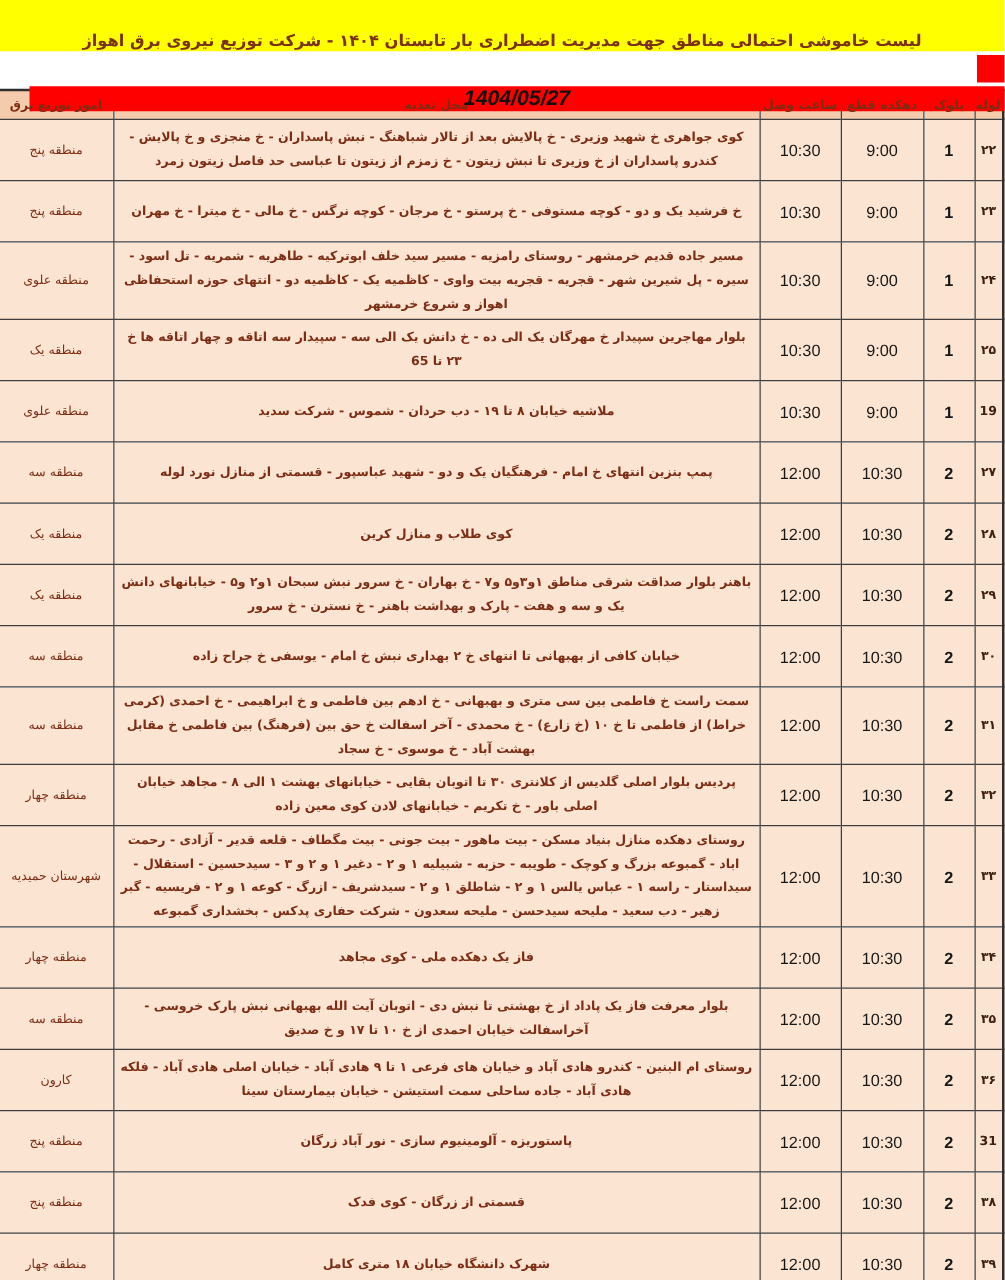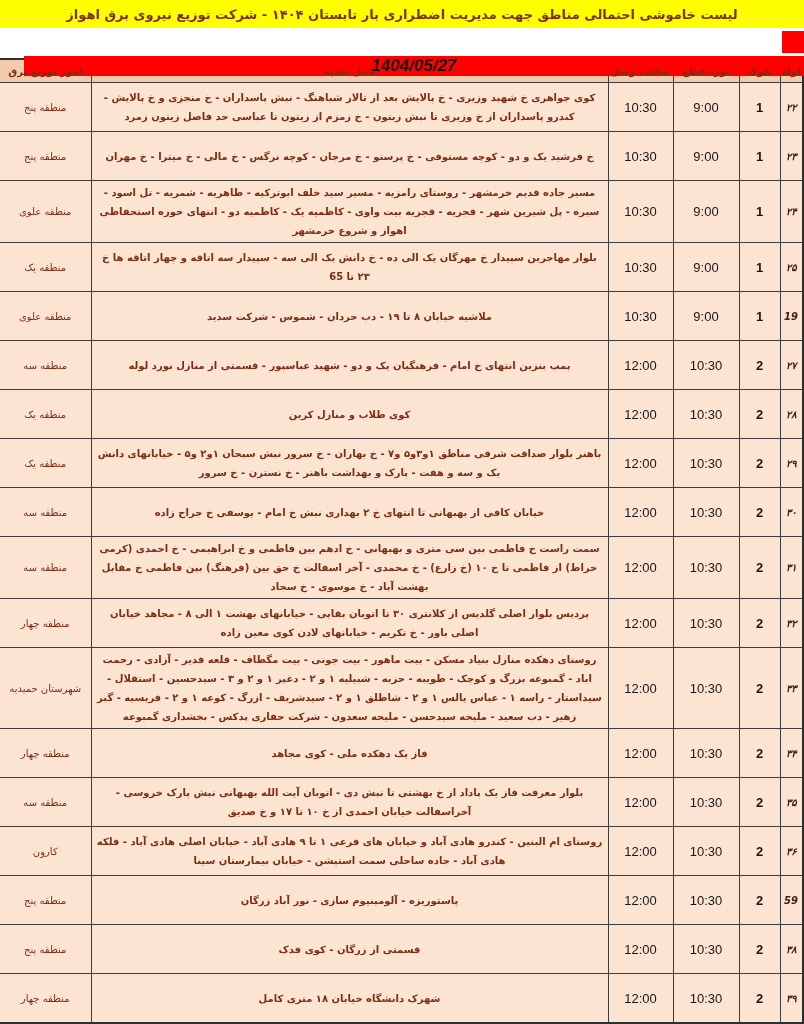--- a/index.html
+++ b/index.html
@@ -1,35 +1,35 @@
 <!DOCTYPE html>
 <html lang="fa" dir="rtl"><head>
 <meta charset="utf-8">
 <style>
   html,body{margin:0;padding:0;background:#ffffff;}
   body{width:804px;font-family:"DejaVu Sans",sans-serif;-webkit-font-smoothing:antialiased;}
   .page{width:804px;min-height:1024px;background:#ffffff;}
 
   
-  .title-band{background:#ffff00;height:28px;display:flex;align-items:center;justify-content:center;}
+  .title-band{background:#ffff00;height:41px;display:flex;align-items:flex-end;justify-content:center;}
   .title-band .title{color:#7c3116;font-weight:bold;font-size:13px;letter-spacing:0;}
 
   
   .date-band{display:flex;flex-direction:column;height:25px;margin-top:3px;gap:3px;direction:rtl;padding-left:24px;}
   .date-cell-small{background:#fe0000;width:22px;flex:0 0 22px;}
   .date-main{background:#fe0000;flex:1;display:flex;align-items:center;justify-content:center;}
   .date-main .date{color:#111111;font-weight:bold;font-style:italic;font-size:17px;font-family:"Liberation Sans",sans-serif;}
 
   
   table.schedule{border-collapse:collapse;width:804px;table-layout:fixed;direction:rtl;margin-top:2px;border:2px solid #2e2e2e;}
   table.schedule th,table.schedule td{border:1px solid #3d3d3d;text-align:center;vertical-align:middle;overflow:hidden;}
   table.schedule th{background:#f5cbae;color:#7c2d14;font-size:10px;font-weight:bold;height:20px;padding:1px 2px;}
   table.schedule td{background:#fce4d2;height:44px;padding:2px 4px;}
 
-  td.row-num{font-size:10px;font-weight:bold;color:#41200f;font-style:italic;}
+  td.row-num{font-size:10px;font-weight:bold;color:#41200f;}
   td.block{font-size:13px;font-weight:bold;color:#171717;font-family:"Liberation Sans",sans-serif;}
   td.time{font-size:13px;font-weight:normal;color:#171717;font-family:"Liberation Sans",sans-serif;}
   td.location{font-size:10px;font-weight:bold;color:#7c2d14;line-height:1.9;padding:3px 12px;}
   td.district{font-size:10px;font-weight:normal;color:#7c2d14;padding:2px 6px;}
 </style>
 </head>
 <body>
 
 <div class="page">
 
@@ -50,21 +50,21 @@
         <col style="width:41px">
         <col style="width:66px">
       <col style="width:65px">
         <col style="width:517px">
         <col style="width:92px">
     </colgroup>
     <thead>
       <tr>
         <th>لوله</th>
         <th>بلوک</th>
-        <th>نورد قطع</th>
+        <th>دهکده قطع</th>
         <th>ساعت وصل</th>
         <th>محل تغذیه</th>
         <th>امور توزیع برق</th>
       </tr>
     </thead>
     <tbody id="schedule-body">
         <tr>
     <td class="row-num">۲۲</td>
     <td class="block">1</td>
     <td class="time">9:00</td>
@@ -178,21 +178,21 @@
   </tr>
         <tr>
     <td class="row-num">۳۶</td>
     <td class="block">2</td>
     <td class="time">10:30</td>
     <td class="time">12:00</td>
     <td class="location">روستای ام البنین - کندرو هادی آباد و خیابان های فرعی ۱ تا ۹ هادی آباد - خیابان اصلی هادی آباد - فلکه هادی آباد - جاده ساحلی سمت استیشن - خیابان بیمارستان سینا</td>
     <td class="district">کارون</td>
   </tr>
         <tr>
-    <td class="row-num">59</td>
+    <td class="row-num">31</td>
     <td class="block">2</td>
     <td class="time">10:30</td>
     <td class="time">12:00</td>
     <td class="location">پاستوریزه - آلومینیوم سازی - نور آباد زرگان</td>
     <td class="district">منطقه پنج</td>
   </tr>
         <tr>
     <td class="row-num">۳۸</td>
     <td class="block">2</td>
     <td class="time">10:30</td>

